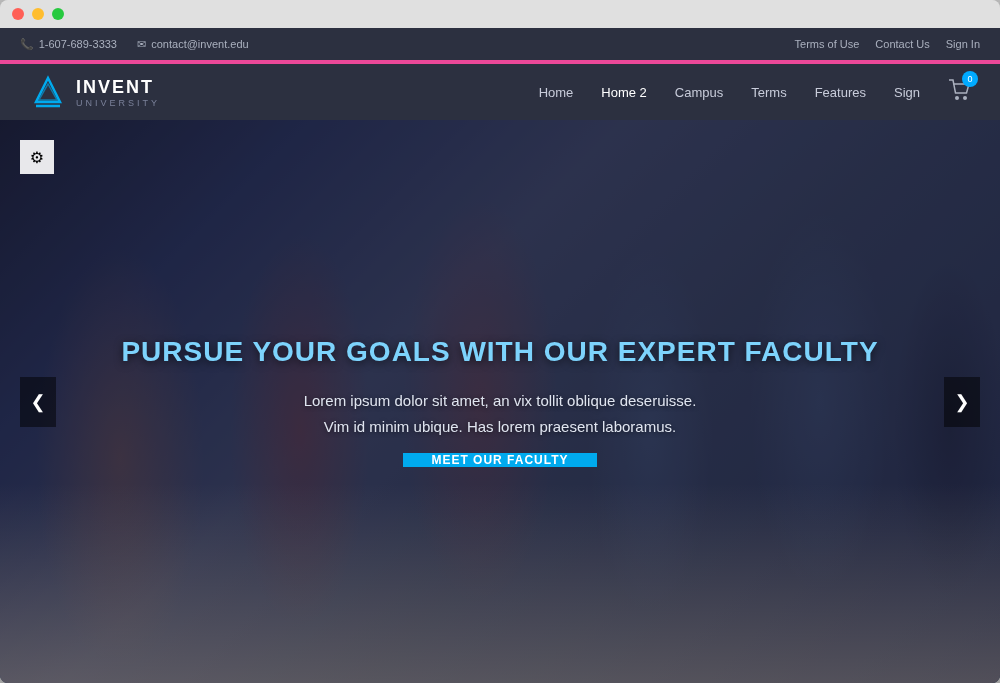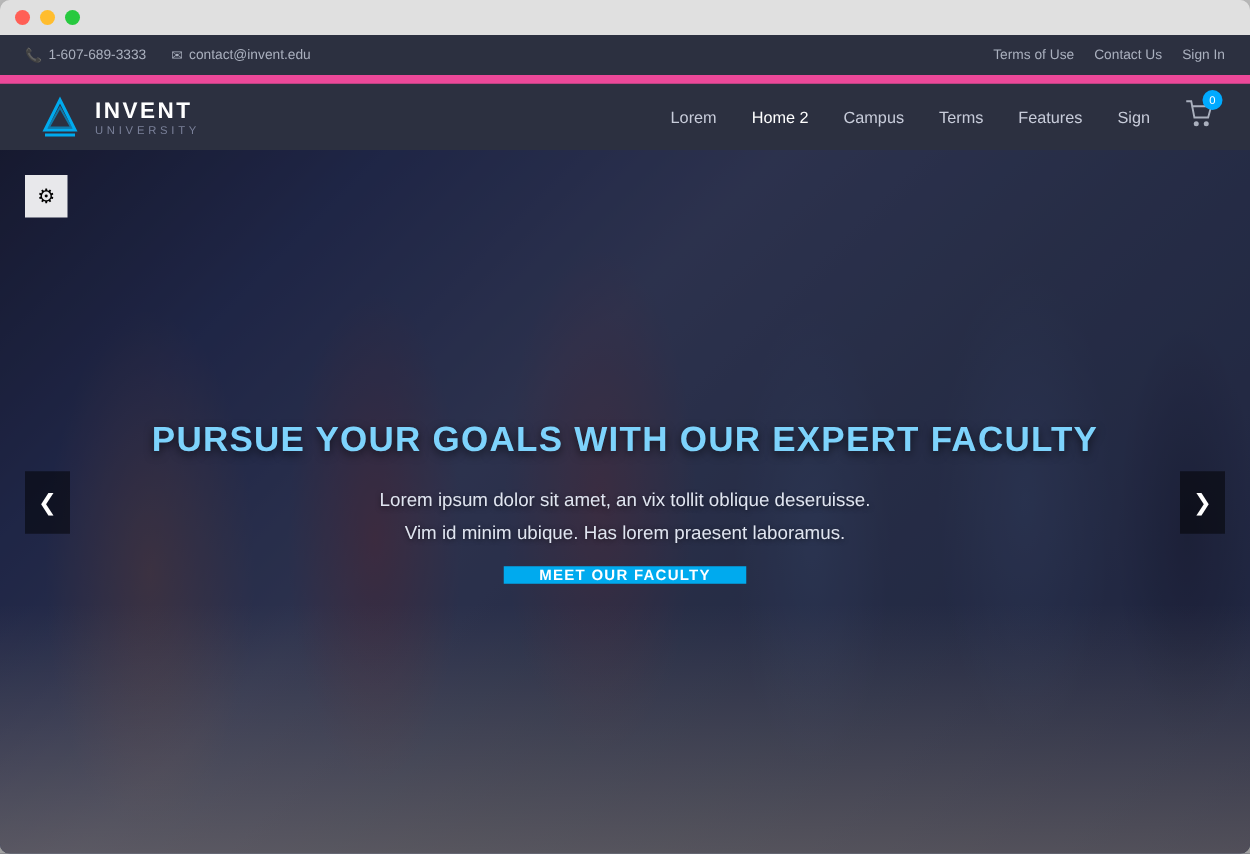--- a/index.html
+++ b/index.html
@@ -84,21 +84,21 @@
 
     
     .main-nav {
       background: #2c3040;
       height: 60px;
       display: flex;
       align-items: center;
       justify-content: space-between;
       padding: 0 30px;
       flex-shrink: 0;
-      border-top: 7px solid #ec4899;
+      border-top: 4px solid #ec4899;
     }
     .logo-area {
       display: flex;
       align-items: center;
       gap: 10px;
     }
     .logo-icon {
       width: 36px;
       height: 36px;
     }
@@ -308,21 +308,21 @@
           <polygon points="18,10 27,26 9,26" fill="none" stroke="#00aaee" stroke-width="1.5" opacity="0.6"></polygon>
           <line x1="6" y1="32" x2="30" y2="32" stroke="#00aaee" stroke-width="2.5"></line>
         </svg>
         <div class="logo-text">
           <span class="logo-name">INVENT</span>
           <span class="logo-subtitle">UNIVERSITY</span>
         </div>
       </div>
 
       <div class="nav-links">
-        <a href="#">Lorem</a>
+        <a href="#">Home</a>
         <a href="#" class="active">Home 2</a>
         <a href="#">Campus</a>
         <a href="#">Terms</a>
         <a href="#">Features</a>
         <a href="#">Sign</a>
         <div class="cart-icon-wrap">
           <svg width="22" height="22" viewBox="0 0 22 22" fill="none" xmlns="http://www.w3.org/2000/svg">
             <circle cx="9" cy="19" r="2" fill="#aab0be"></circle>
             <circle cx="17" cy="19" r="2" fill="#aab0be"></circle>
             <polyline points="1,1 5,1 7.5,14 18.5,14 21,5 5,5" stroke="#aab0be" stroke-width="1.5" fill="none"></polyline>

